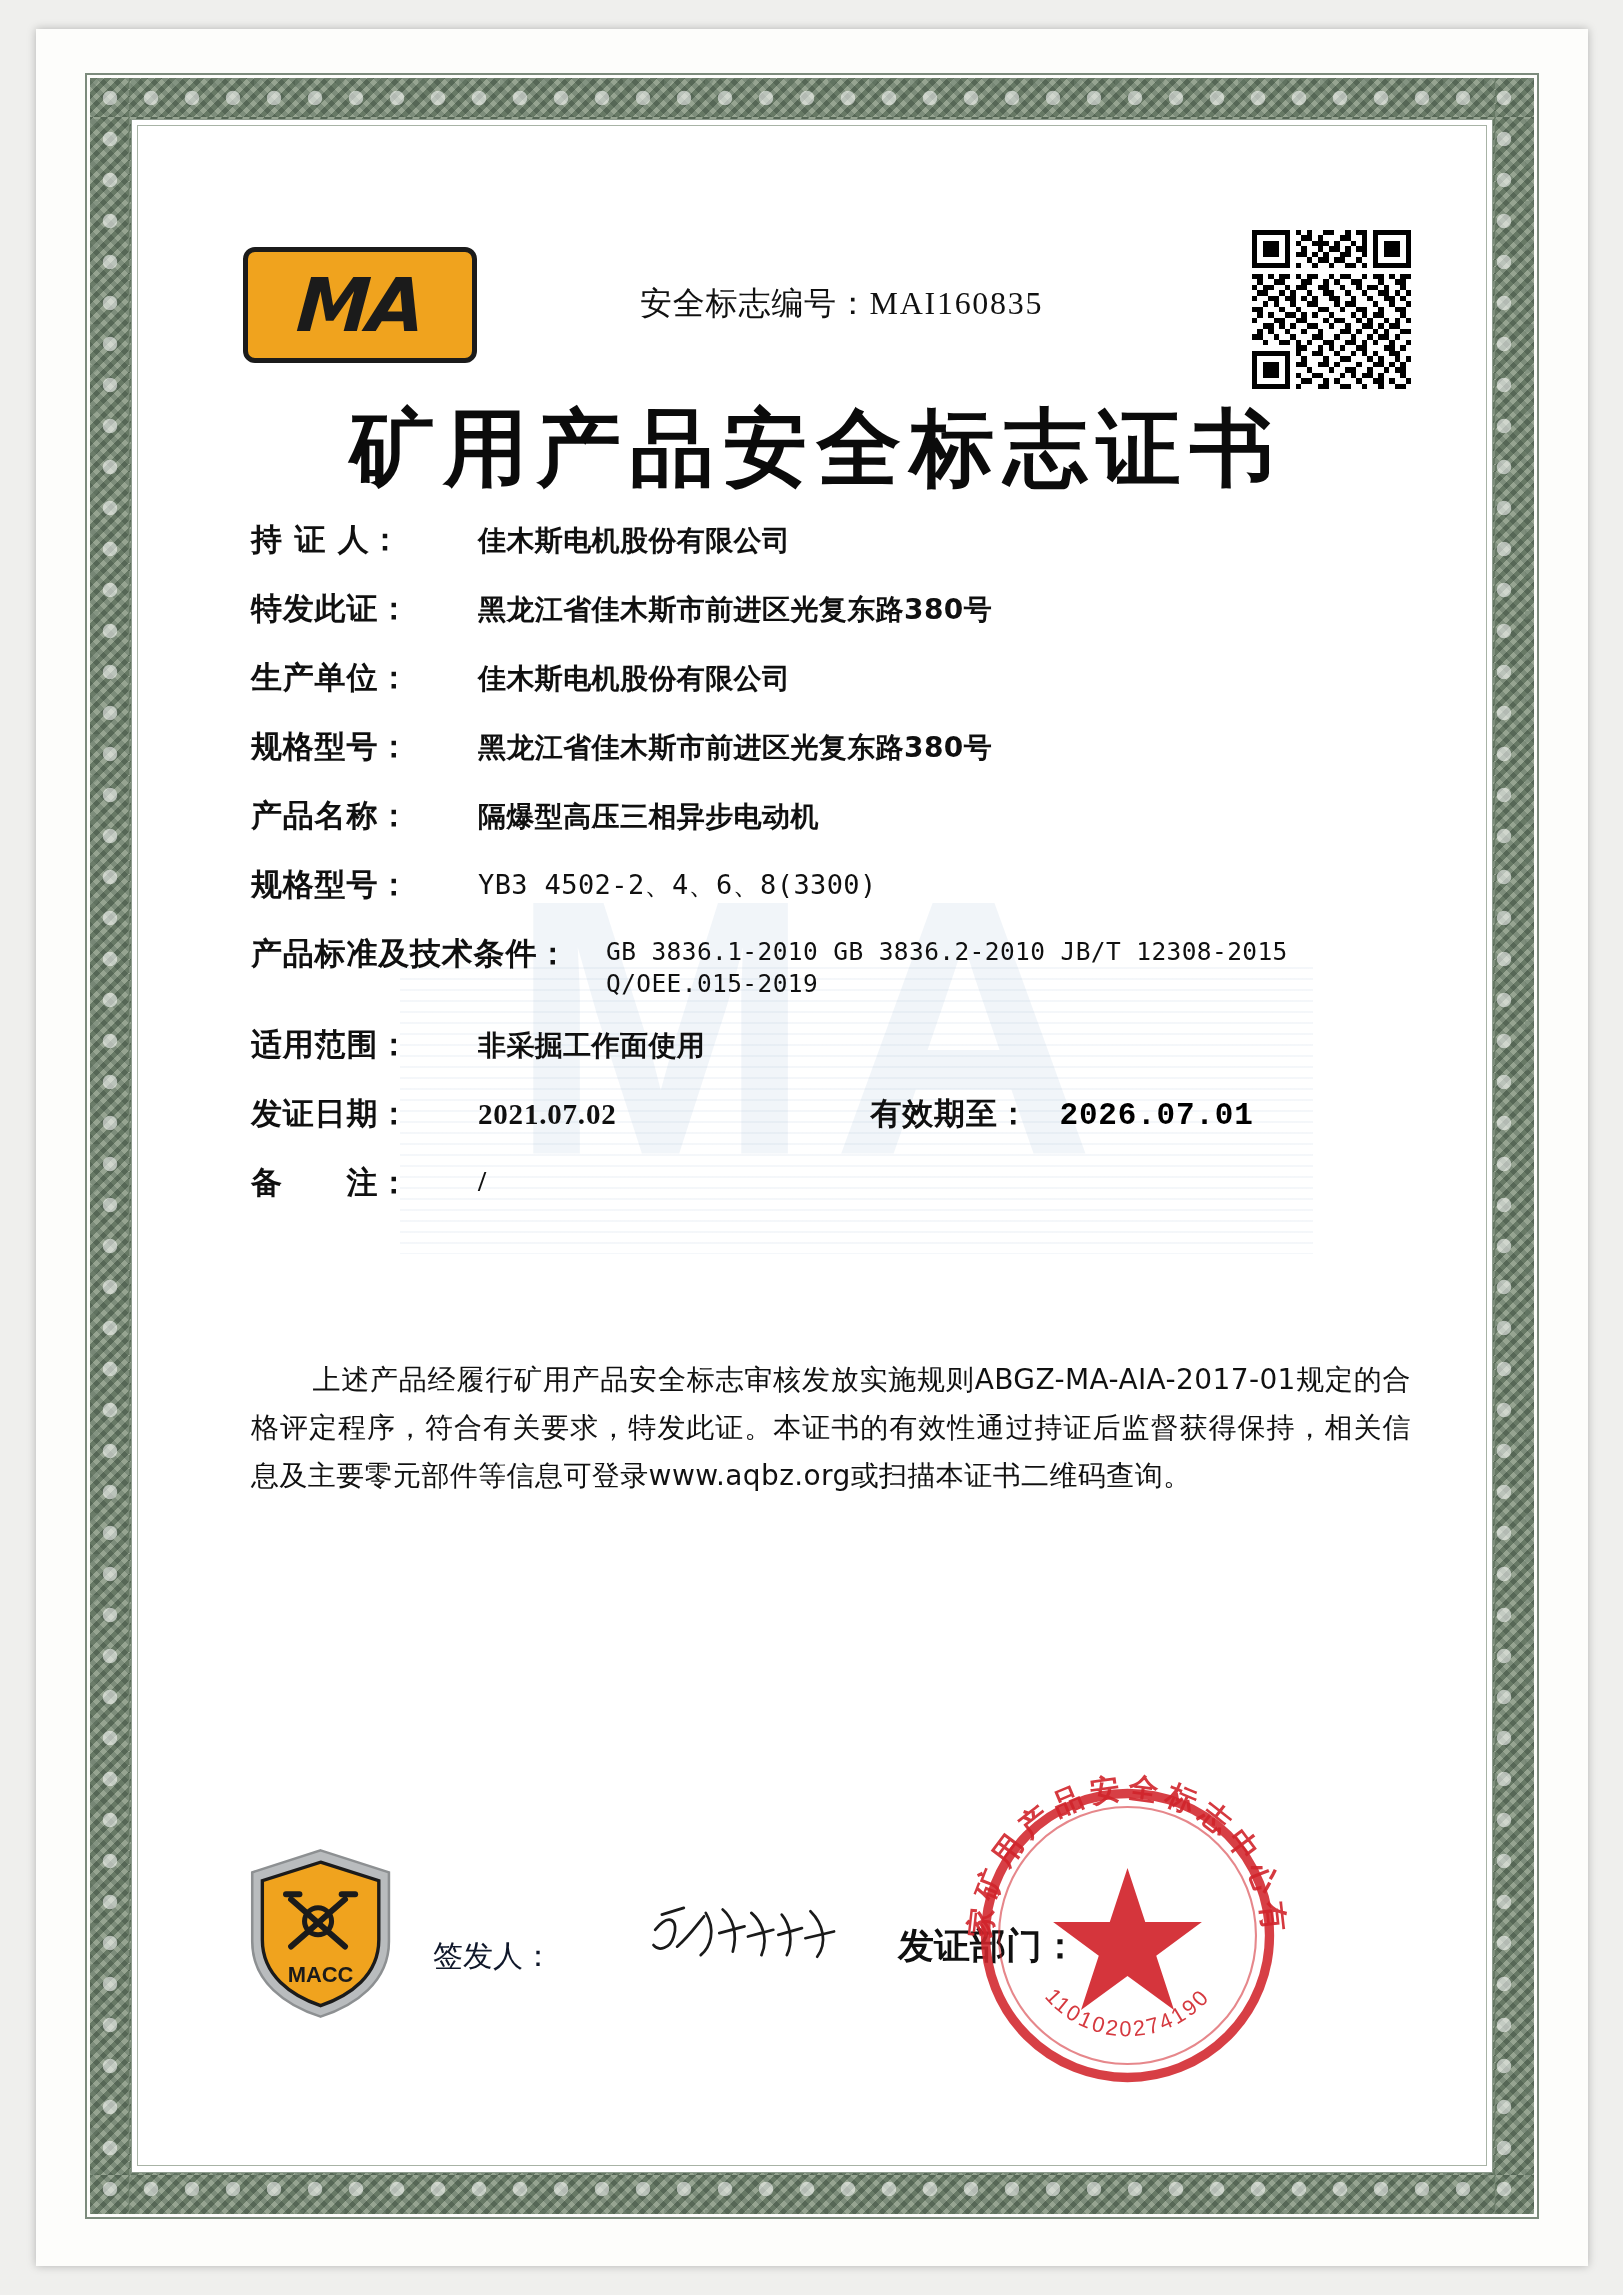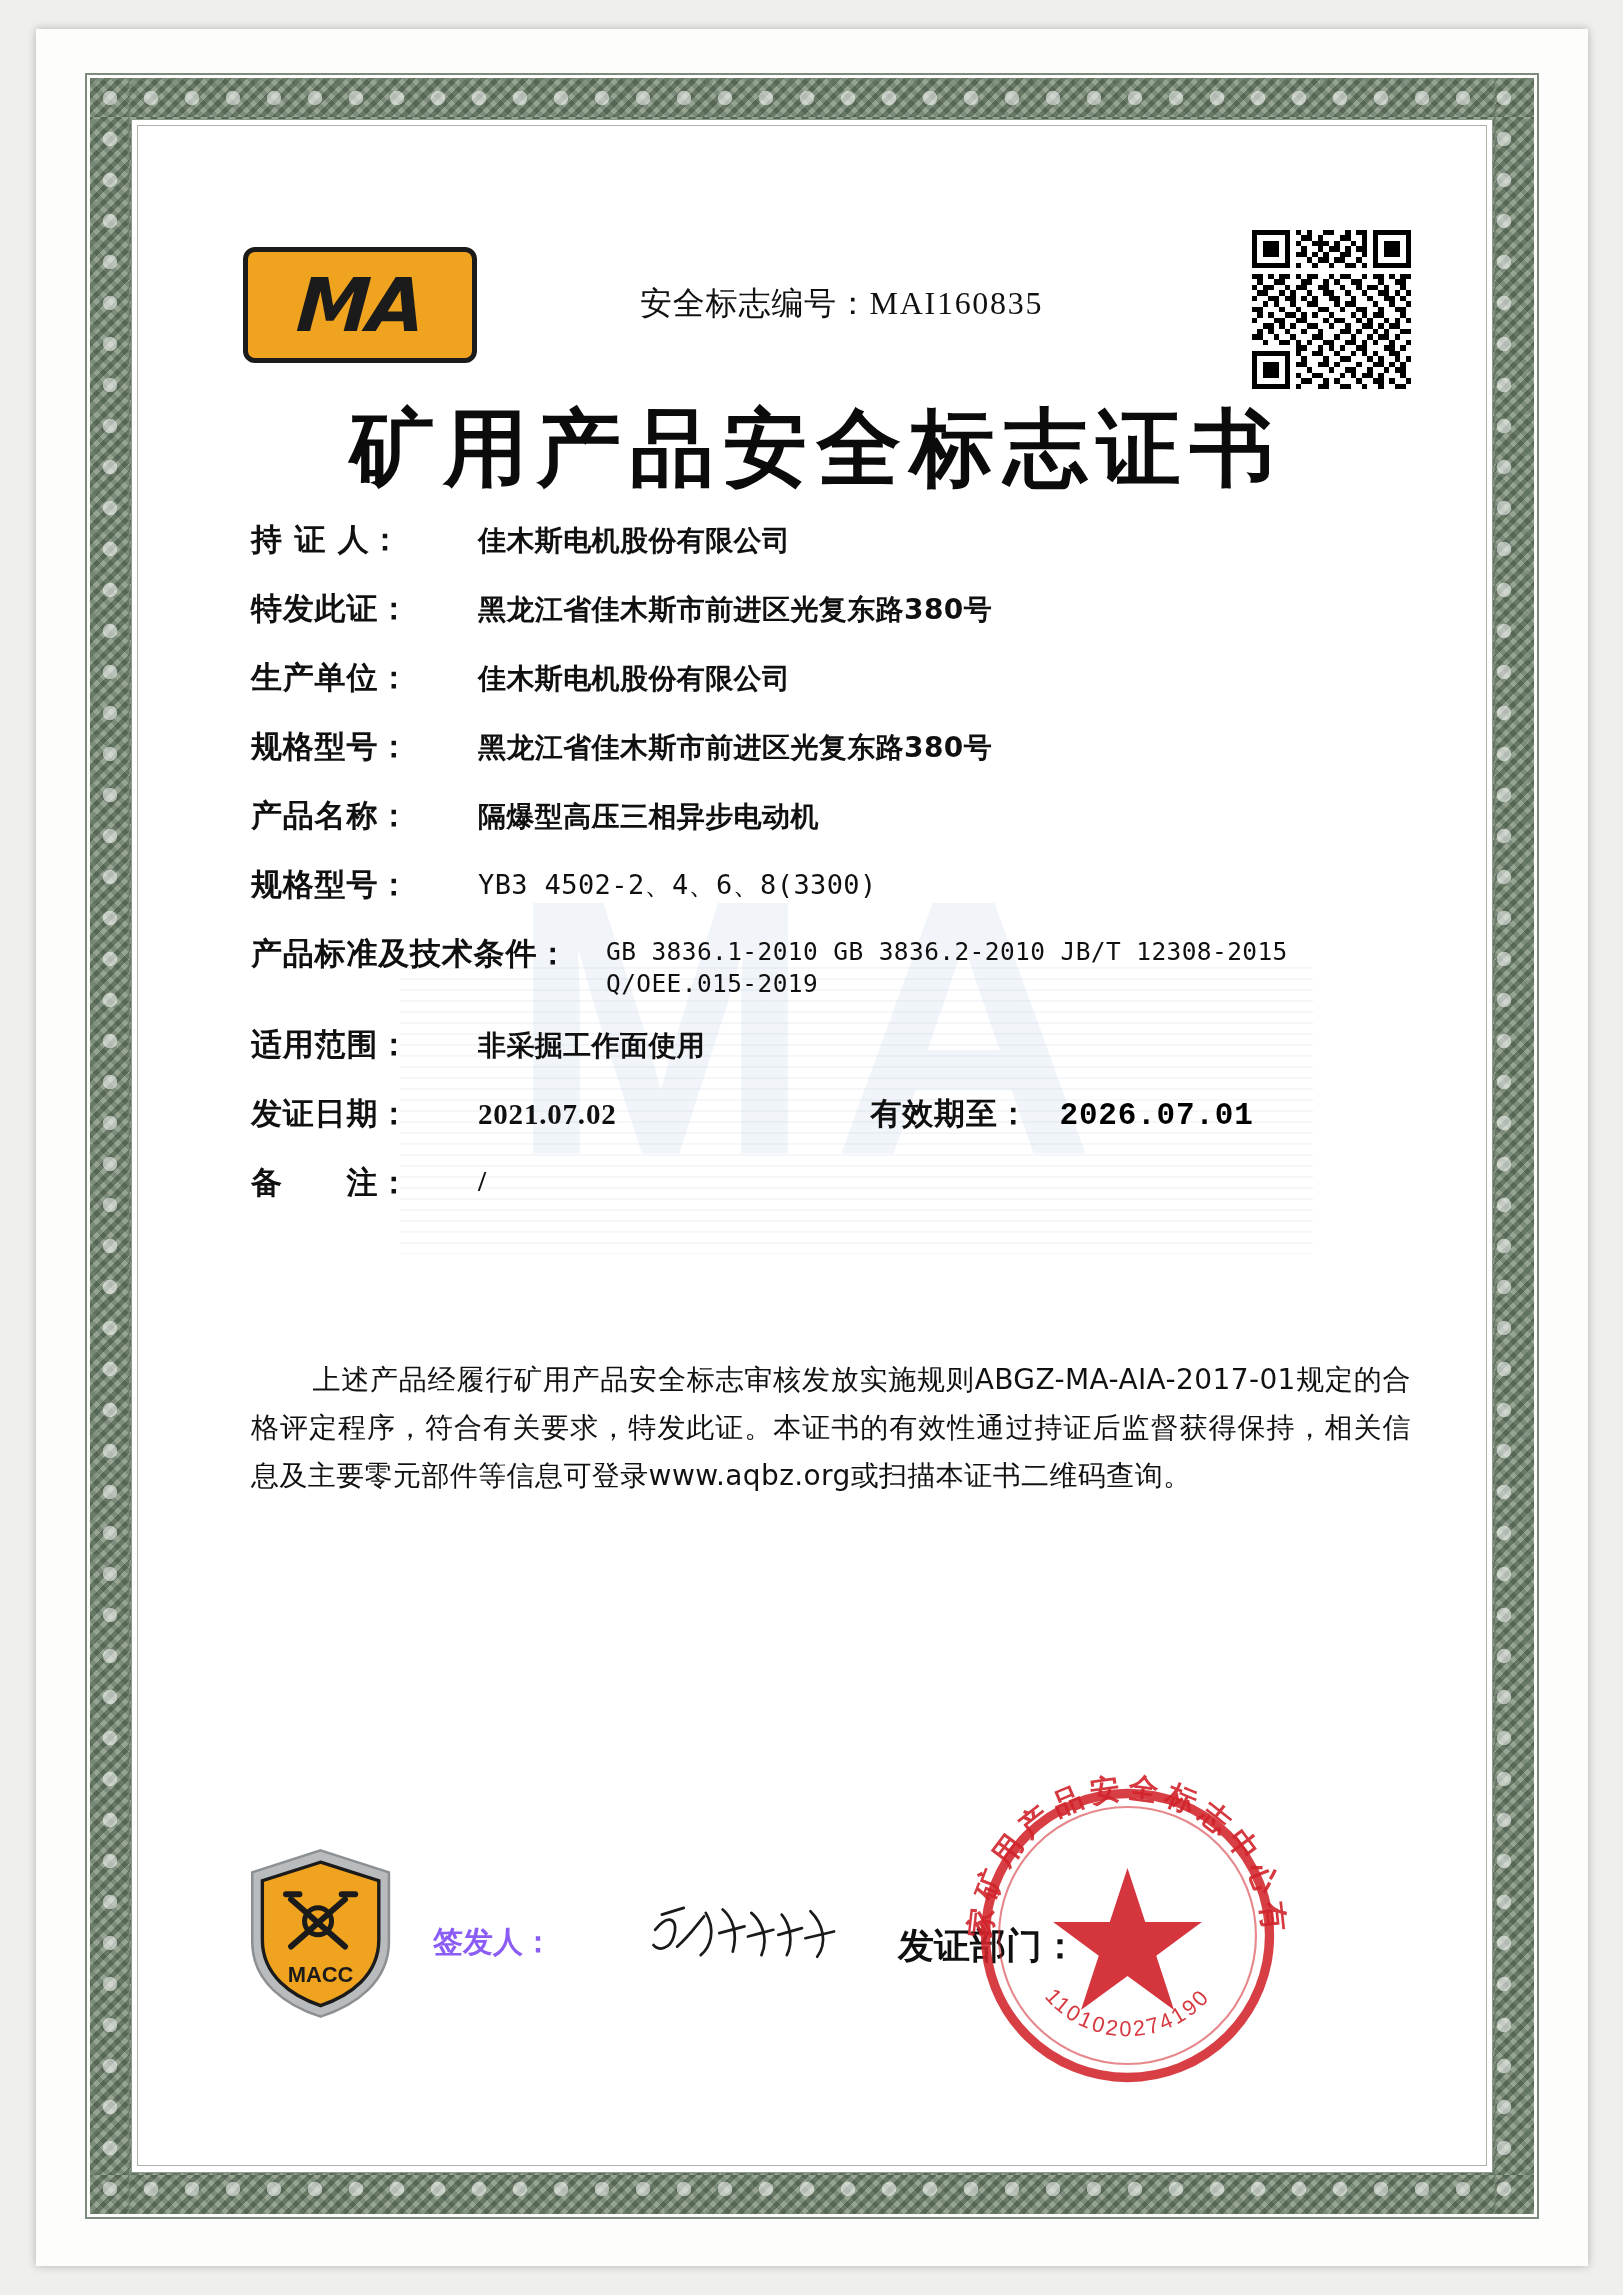--- a/index.html
+++ b/index.html
@@ -258,24 +258,24 @@
   .macc-shield {
     position: absolute;
     left: 25px;
     top: 42px;
     width: 148px;
     height: 173px;
   }
   .signer {
     position: absolute;
     left: 211px;
-    top: 117px;
+    top: 131px;
     font-size: 30px;
-    font-weight: bold;
-    color: #8b5cf6;
+    font-weight: normal;
+    color: #0f172a;
     font-family: "DejaVu Sans", "Liberation Sans", sans-serif;
   }
   .signature {
     position: absolute;
     left: 423px;
     top: 91px;
     width: 211px;
     height: 76px;
   }
   .issuer {

